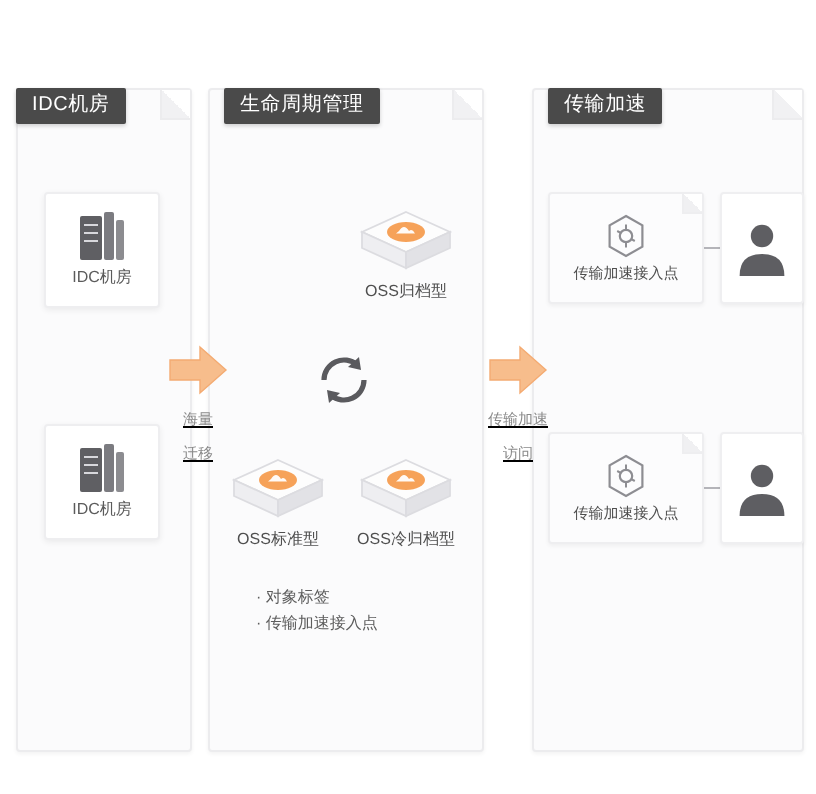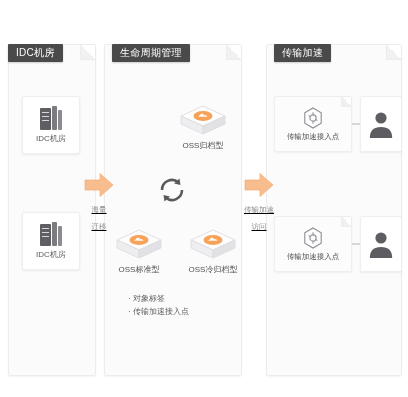--- a/index.html
+++ b/index.html
@@ -77,21 +77,21 @@
   .rack .b3{left:18px;top:4px;width:4px;  height:20px;background:#8c8c90;}
   .rack .sl{position:absolute;left:2px;width:7px;height:1px;background:#d8d8dc;}
 
   
   .oss{position:absolute;width:54px;text-align:center;}
   .oss .glyph{position:relative;width:50px;height:34px;margin:0 auto;}
   .oss .lbl{font-size:8px;color:#4f4f4f;margin-top:2px;white-space:nowrap;}
   .oss1{left:112px;top:104px;}
   .oss2{left:176px;top:104px;}
   .oss3{left:112px;top:228px;}
-  .oss4{left:176px;top:228px;margin-left:10px;}
+  .oss4{left:176px;top:228px;}
 
   
   .cycle{position:absolute;left:156px;top:174px;width:32px;height:32px;}
 
   
   .bullets{position:absolute;left:128px;top:292px;width:106px;}
   .bullets .bi{
     font-size:8px;color:#5d5d5d;line-height:13px;white-space:nowrap;
   }
   .bullets .bi::before{content:"· ";color:#5d5d5d;}

